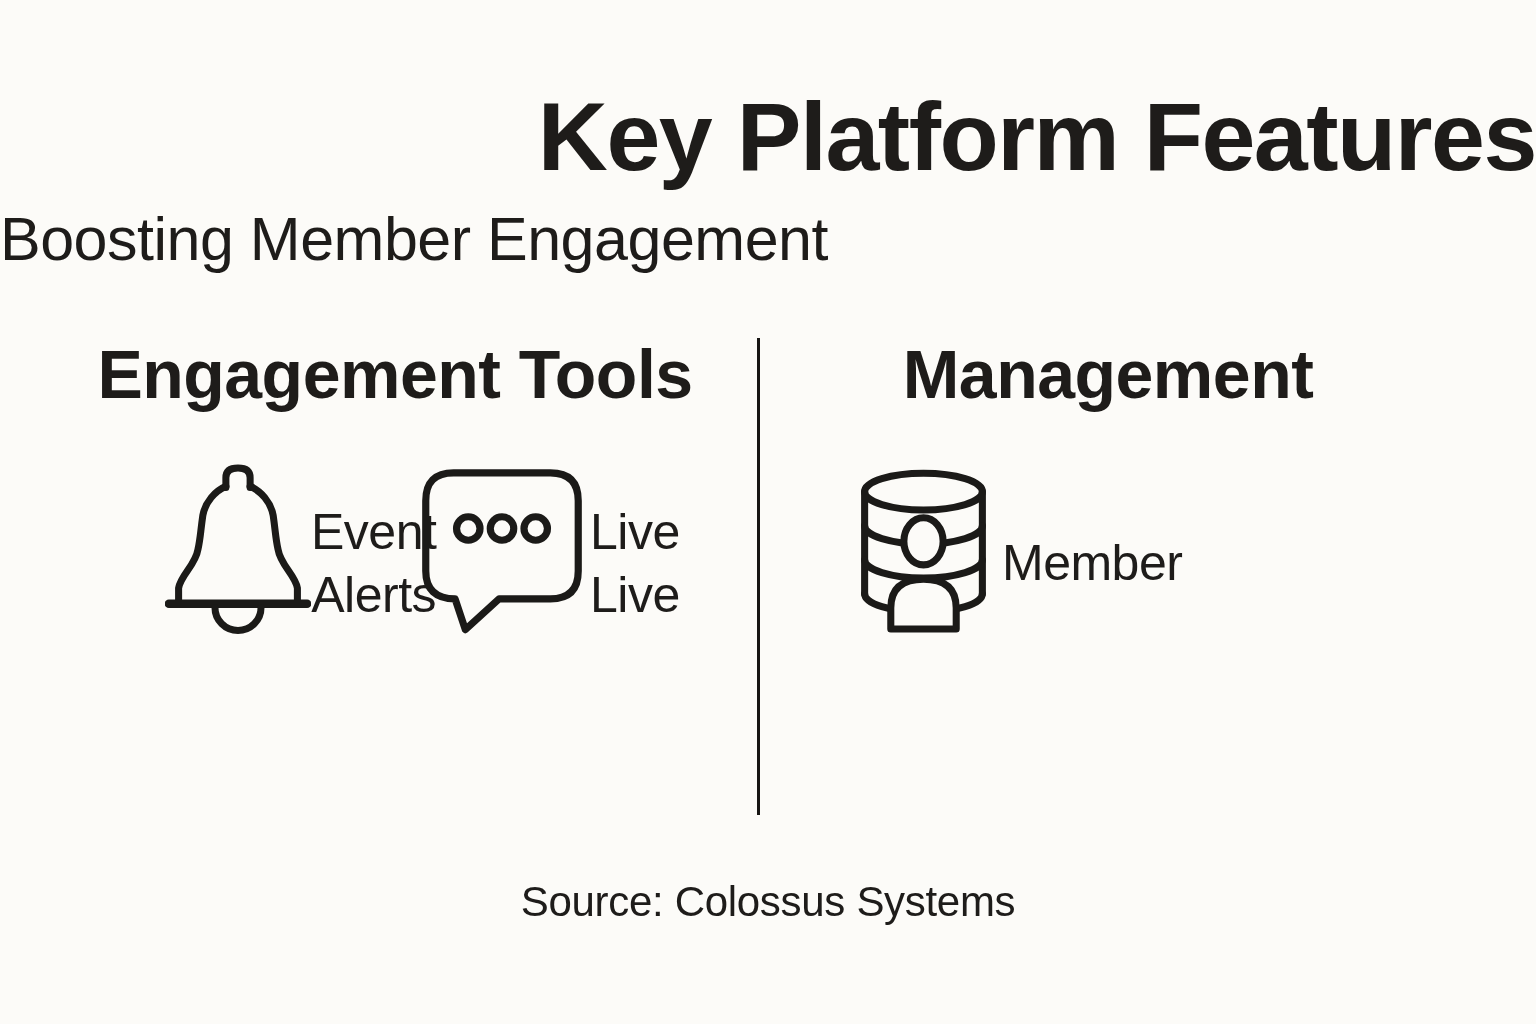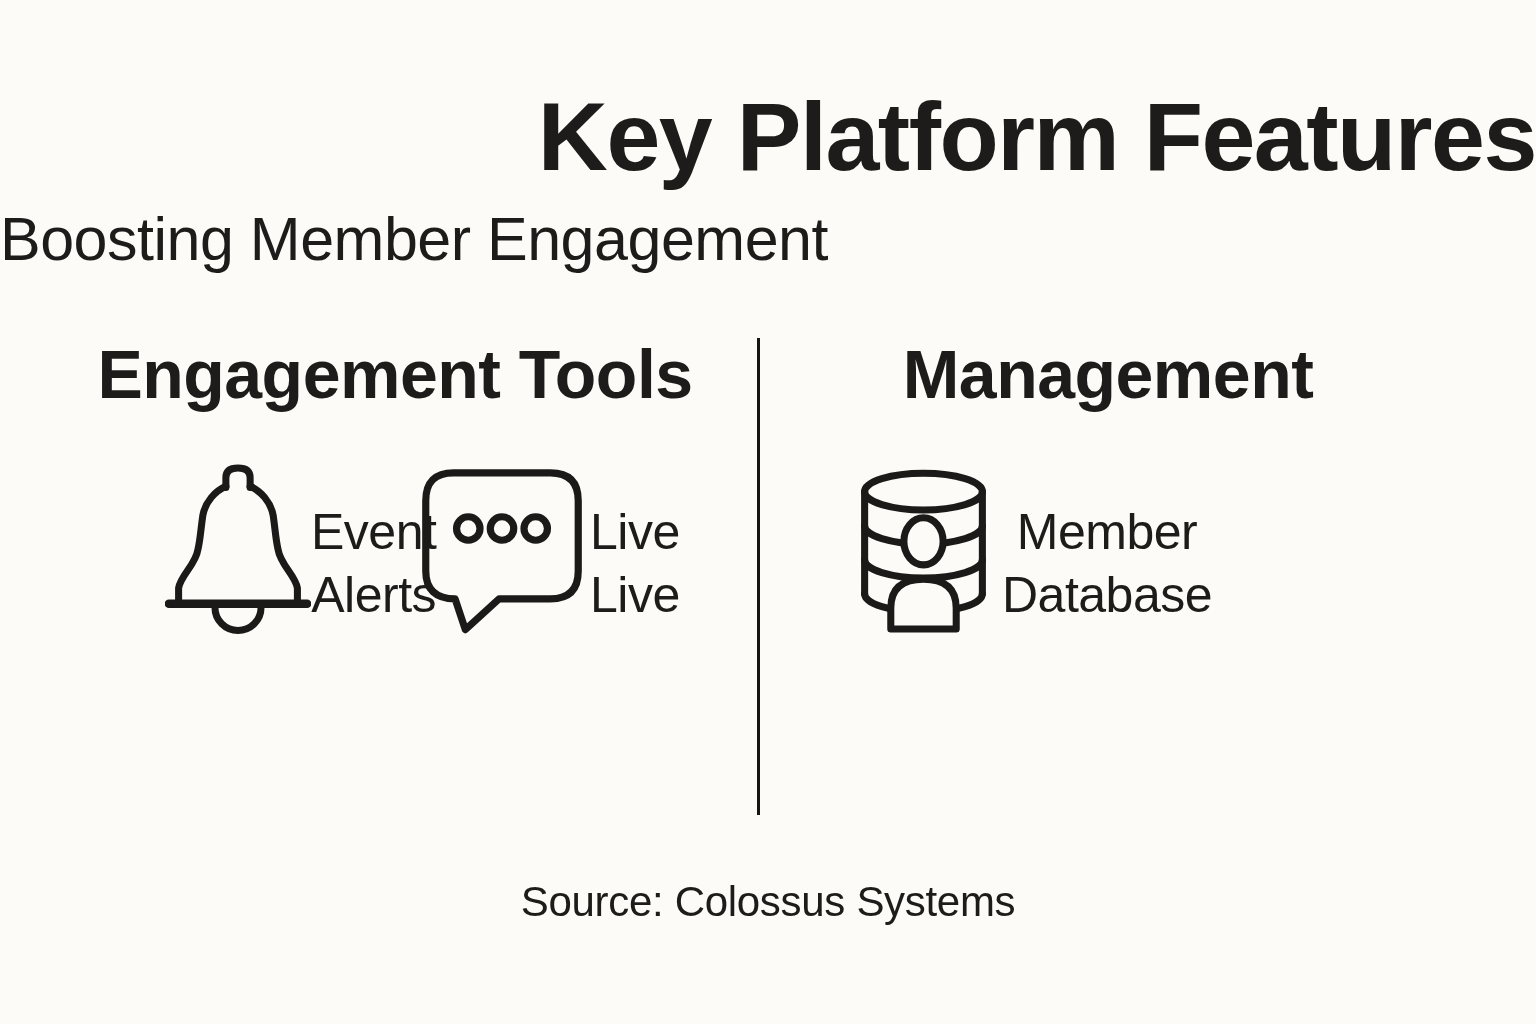--- a/index.html
+++ b/index.html
@@ -113,20 +113,19 @@
         <path d="M105 21 L105 99"></path>
         <path d="M15 99 A45 14 0 0 0 105 99"></path>
         <path d="M15 47 A45 14 0 0 0 105 47"></path>
         <path d="M15 73 A45 14 0 0 0 105 73"></path>
         <ellipse cx="60" cy="59" rx="15" ry="18" fill="#FCFBF8"></ellipse>
         <path d="M35 126 L35 110 Q35 88 60 88 Q85 88 85 110 L85 126 Z" fill="#FCFBF8"></path>
       </svg>
     </div>
     <div class="label">
       <span>Member</span><br>
-      <span>Database</span>
     </div>
   </div>
 
 
   <div class="footer">Source: Colossus Systems</div>
 
 </div>
 
 </body></html>

